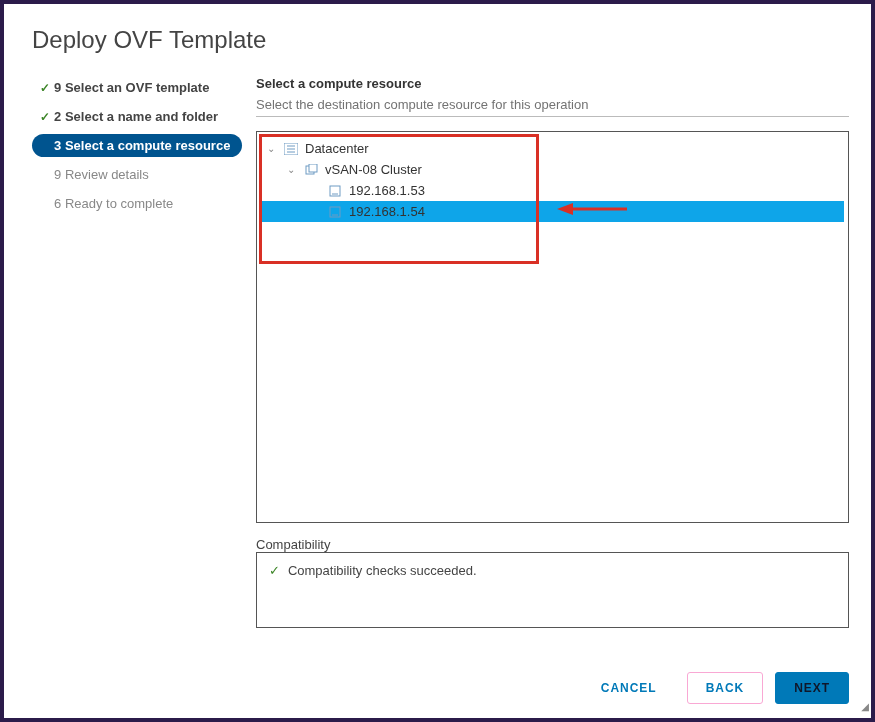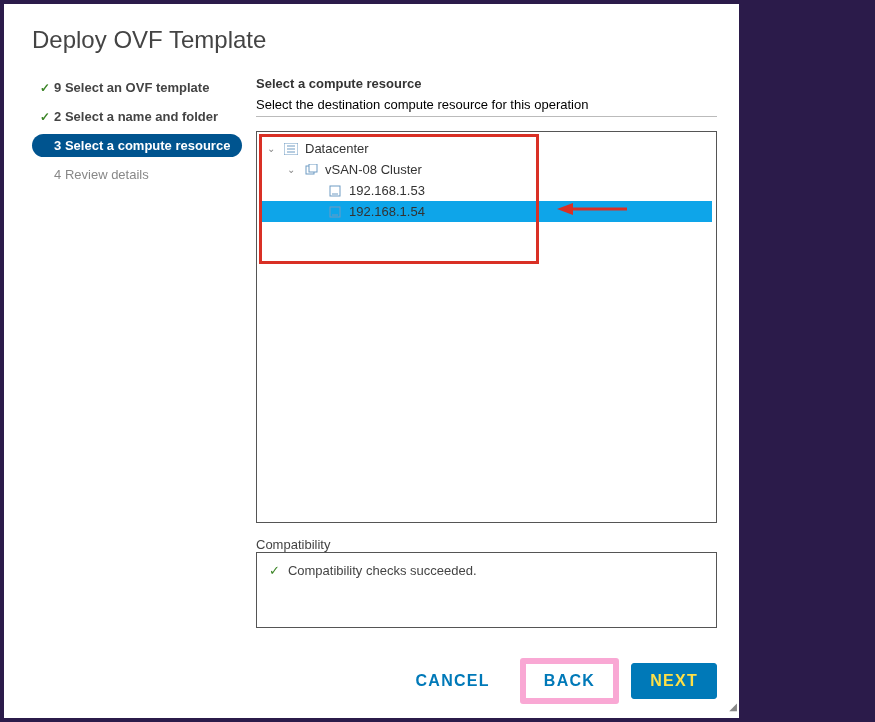--- a/index.html
+++ b/index.html
@@ -8,21 +8,21 @@
     padding: 4px;
     font-family: -apple-system, BlinkMacSystemFont, "Segoe UI", Arial, sans-serif;
     font-size: 13px;
     color: #333;
     background: #2b1b4a;
     width: 875px;
     height: 722px;
   }
   .dialog {
     background: #fff;
-    width: 735px;
+    width: 867px;
     height: 714px;
     padding: 22px 22px 7px 28px;
     position: relative;
   }
   .dialog-title {
     font-size: 24px;
     font-weight: 400;
     color: #444;
     margin: 0 0 22px 0;
   }
@@ -64,21 +64,21 @@
   }
   .main {
     flex: 1;
   }
   .section-title {
     font-weight: 600;
     color: #333;
     margin-bottom: 6px;
   }
   .section-desc {
-    color: #000000;
+    color: #737373;
     margin-bottom: 4px;
   }
   hr {
     border: none;
     border-top: 1px solid #bbb;
     margin: 0 0 14px 0;
   }
   .tree-box {
     border: 1px solid #555;
     height: 392px;
@@ -144,41 +144,41 @@
   .footer {
     position: absolute;
     bottom: 14px;
     right: 22px;
     display: flex;
     gap: 12px;
     align-items: center;
   }
   .btn {
     padding: 8px 18px;
-    font-size: 16px;
+    font-size: 12px;
     font-weight: 600;
     letter-spacing: 0.08em;
     border-radius: 3px;
     cursor: pointer;
     text-transform: uppercase;
   }
   .btn-link {
     border: none;
     background: transparent;
     color: #0079b8;
   }
   .btn-outline {
-    border: 6px solid #f9a8d4;
+    border: 1px solid #f9a8d4;
     background: #fff;
     color: #0079b8;
   }
   .btn-primary {
     border: 1px solid #0079b8;
     background: #0079b8;
-    color: #fde047;
+    color: #0f172a;
   }
   .resize-handle {
     position: absolute;
     right: 2px;
     bottom: 2px;
     width: 12px;
     height: 12px;
     color: #888;
     font-size: 10px;
     line-height: 6px;
@@ -201,21 +201,25 @@
         <div class="step completed">
           <span class="check">✓</span>
           <span>2 Select a name and folder</span>
         </div>
         <div class="step active">
           <span class="check" style="visibility: hidden;">✓</span>
           <span>3 Select a compute resource</span>
         </div>
         <div class="step inactive">
           <span class="check" style="visibility: hidden;">✓</span>
-          <span>4 Review details</span>
+          <span>9 Review details</span>
+        </div>
+        <div class="step inactive">
+          <span class="check" style="visibility: hidden;">✓</span>
+          <span>6 Ready to complete</span>
         </div>
       </div>
 
     <div class="main">
       <div class="section-title">Select a compute resource</div>
       <div class="section-desc">Select the destination compute resource for this operation</div>
       <hr>
 
       <div class="tree-box">
         <div class="tree-item">

